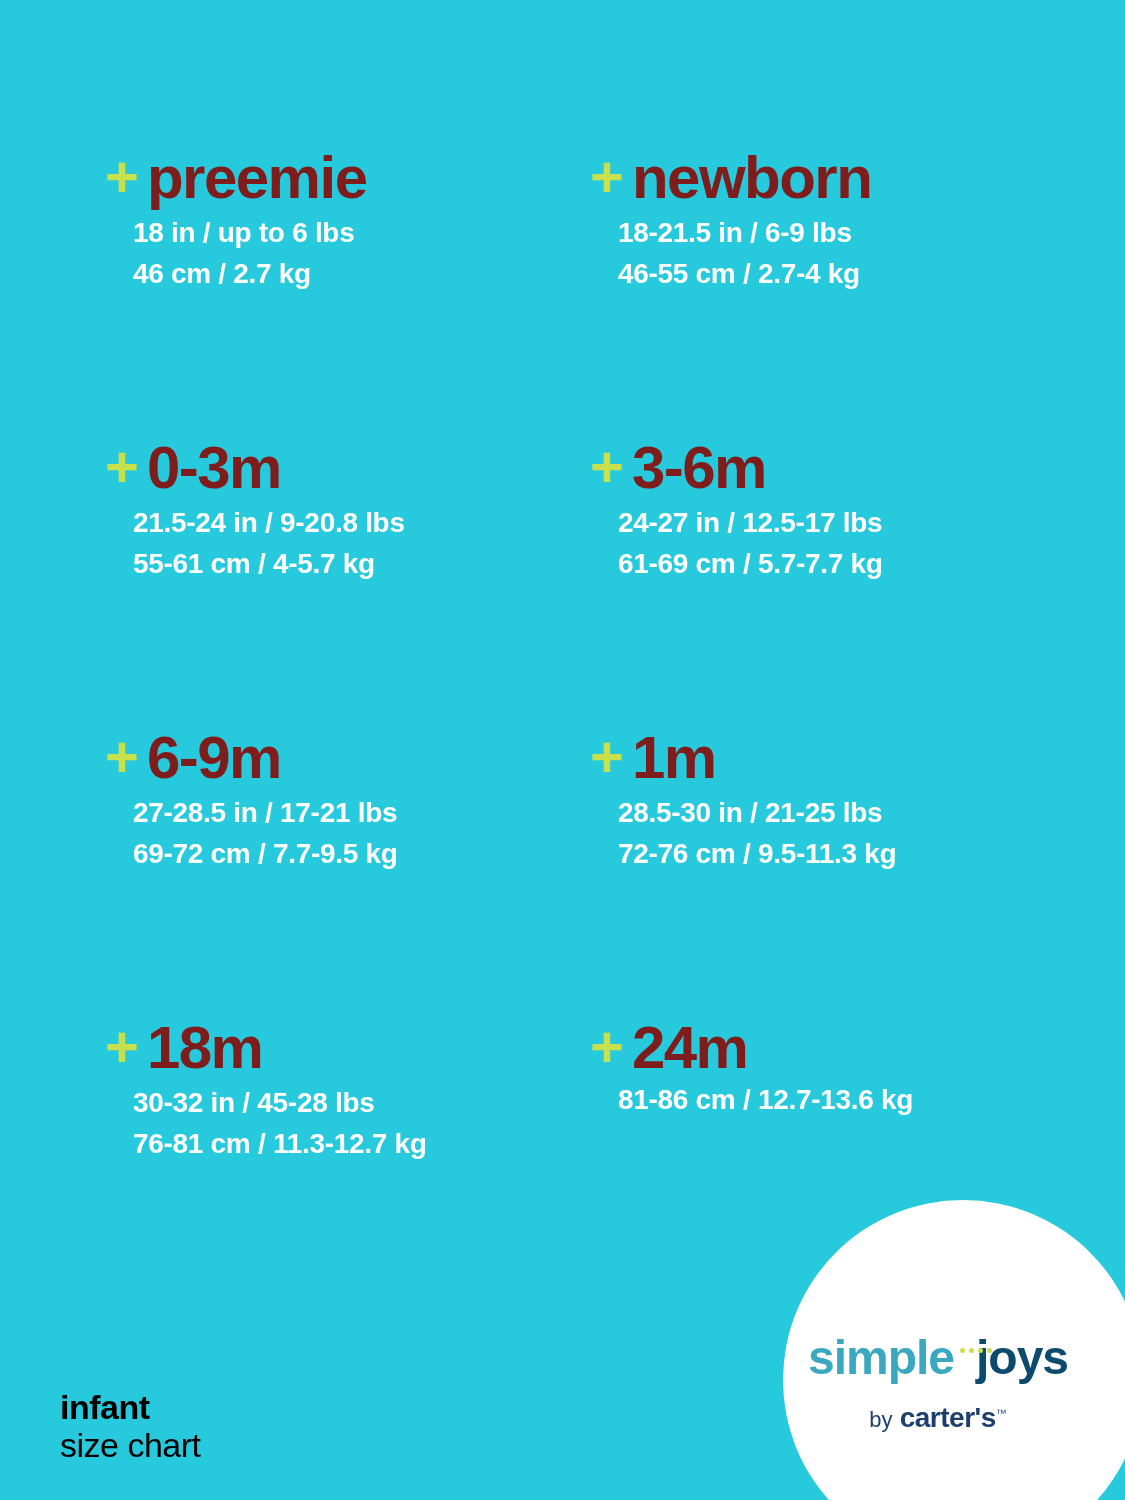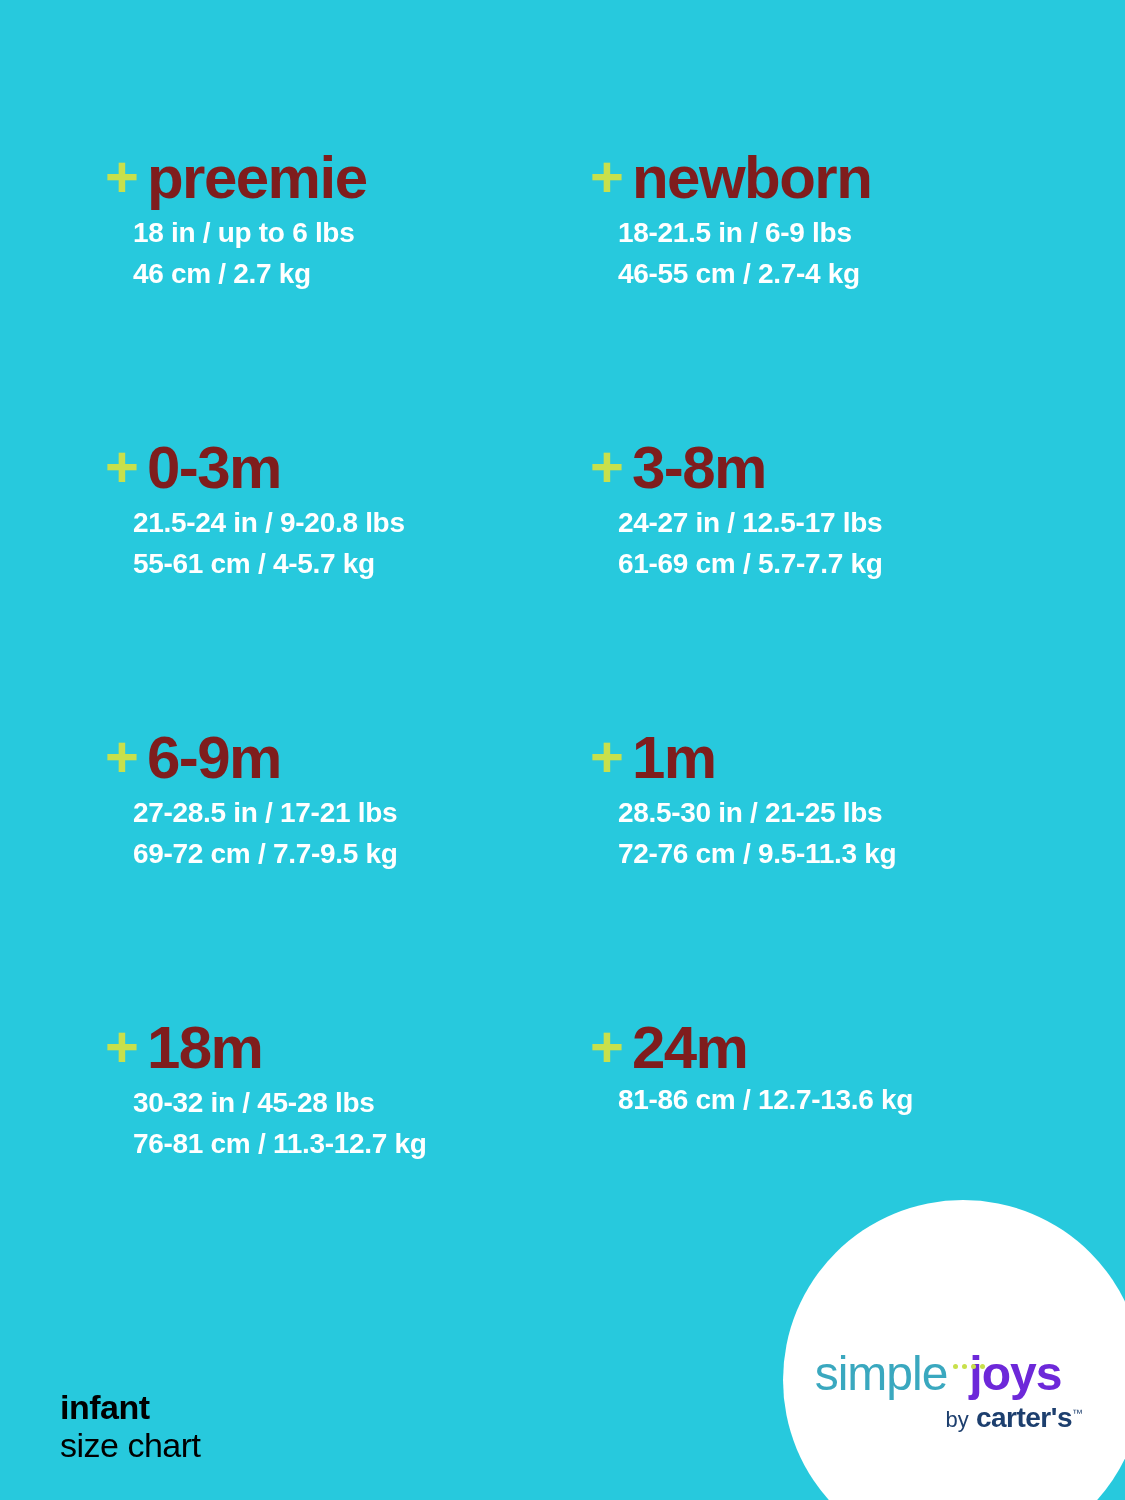--- a/index.html
+++ b/index.html
@@ -117,25 +117,25 @@
   }
 
   .logo-main {
     font-size: 48px;
     letter-spacing: -1px;
     line-height: 1;
     white-space: nowrap;
   }
   .logo-simple {
     color: #3aa8bf;
-    font-weight: normal;
+    font-weight: bold;
     text-align: center;
   }
   .logo-joys {
-    color: #6d28d9;
+    color: #0c4a6e;
     font-weight: bold;
     margin-left: 22px;
   }
   .logo-dots {
     display: inline-block;
     position: relative;
     width: 0;
   }
   .dot-row {
     position: absolute;
@@ -146,25 +146,24 @@
   }
   .dot-row span {
     display: block;
     width: 5px;
     height: 5px;
     border-radius: 50%;
     background: #c8e04b;
   }
 
   .logo-sub {
-    margin-top: 6px;
+    margin-top: 22px;
     font-size: 26px;
     line-height: 1;
     white-space: nowrap;
-    text-align: right;
   }
   .logo-by {
     color: #1d3f6e;
     font-weight: normal;
     font-size: 22px;
   }
   .logo-carters {
     color: #1d3f6e;
     font-weight: bold;
     font-size: 28px;
@@ -206,21 +205,21 @@
         <span class="plus">+</span>
         <span class="size-label">0-3m</span>
       </div>
       <div class="size-line">21.5-24 in / 9-20.8 lbs</div>
       <div class="size-line second">55-61 cm / 4-5.7 kg</div>
     </div>
 
     <div class="cell col2">
       <div class="size-head">
         <span class="plus">+</span>
-        <span class="size-label">3-8m</span>
+        <span class="size-label">3-6m</span>
       </div>
       <div class="size-line">24-27 in / 12.5-17 lbs</div>
       <div class="size-line second">61-69 cm / 5.7-7.7 kg</div>
     </div>
 
     <div class="cell col1">
       <div class="size-head">
         <span class="plus">+</span>
         <span class="size-label">6-9m</span>
       </div>

